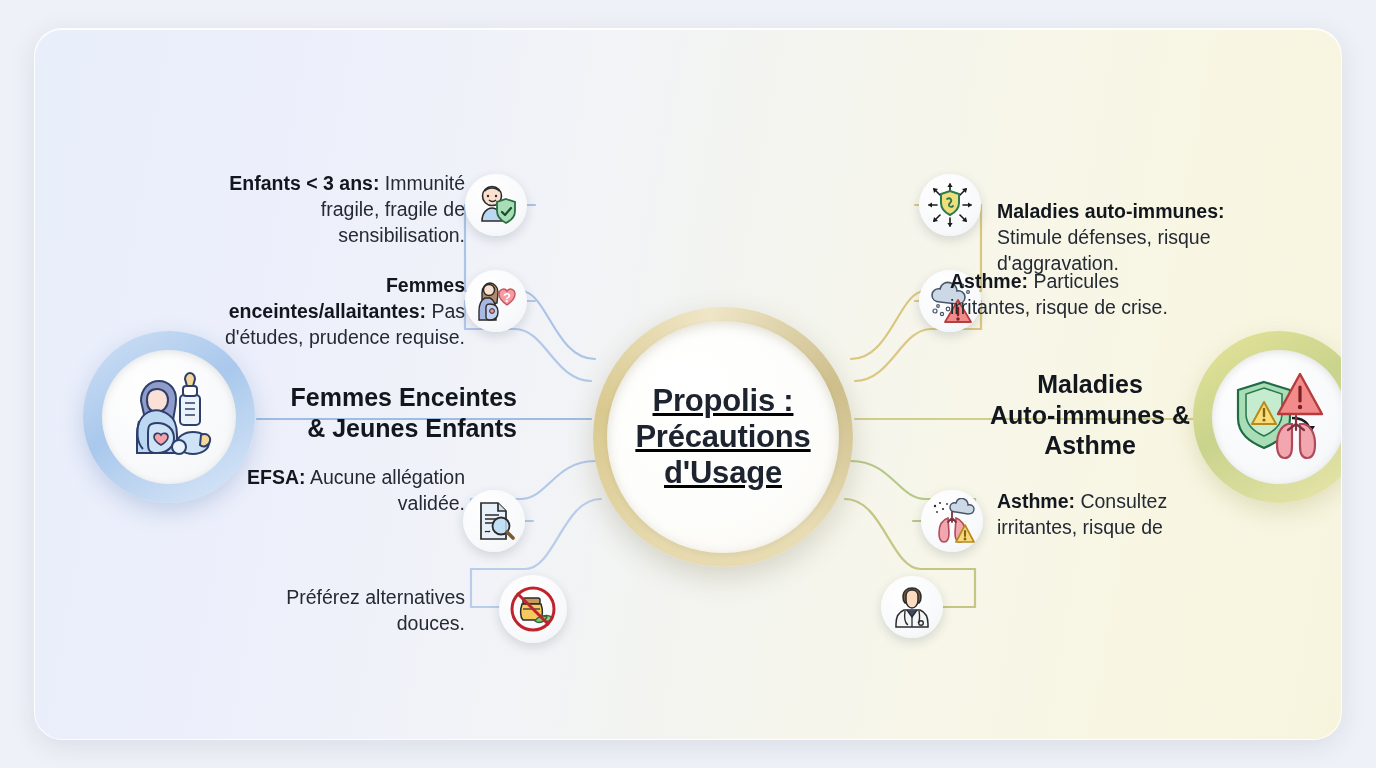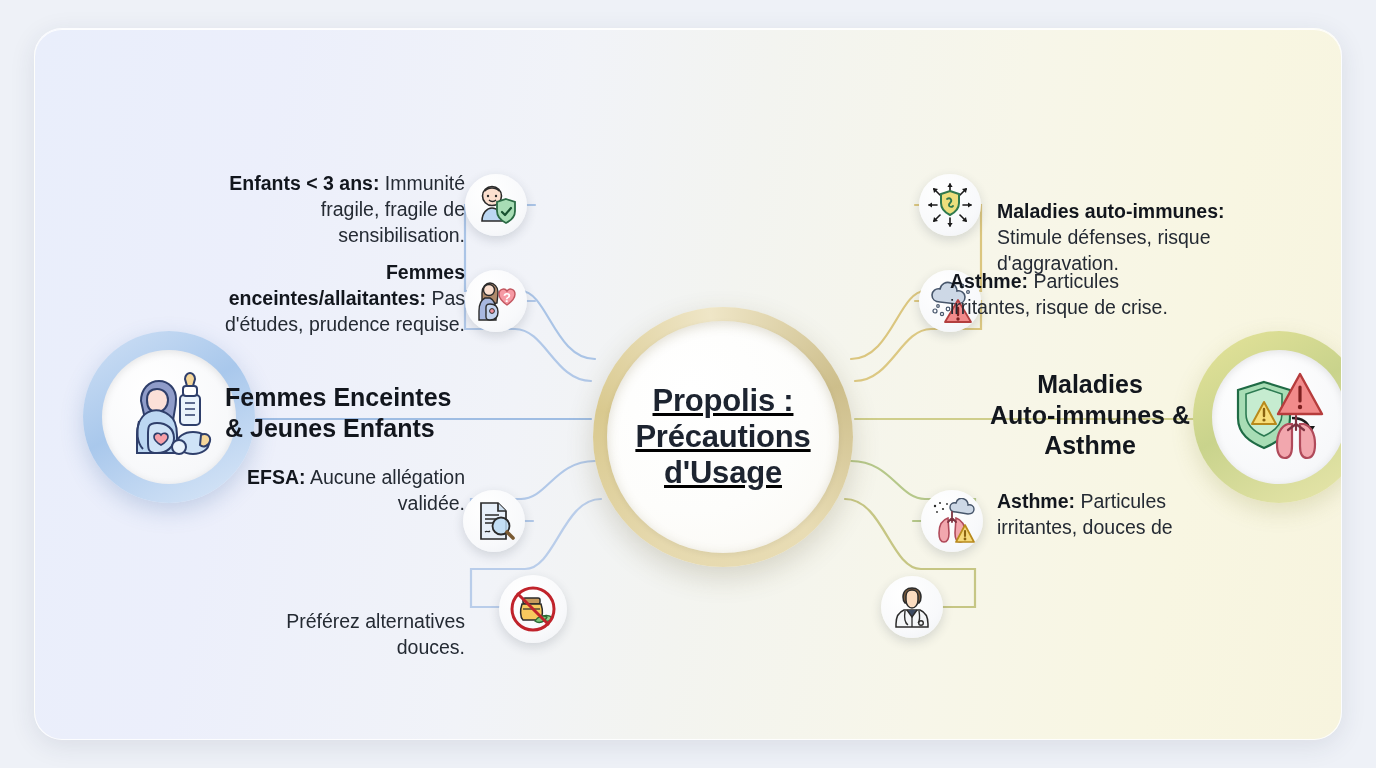--- a/index.html
+++ b/index.html
@@ -81,21 +81,21 @@
   
   .leaf { position:absolute; font-size:19.5px; line-height:1.33; color:#242a33; }
   .leaf b { font-weight:bold; color:#12161d; }
   .leaf.r { text-align:right; }
   .leaf.l { text-align:left; }
 
   .branch-label {
     position:absolute; font-size:25px; font-weight:bold; color:#12161d;
     line-height:1.22; white-space:pre-line;
   }
-  .branch-label.r { }
+  .branch-label.r { text-align:right; }
   .branch-label.c { text-align:center; }
 </style>
 </head>
 <body>
 
 <div id="stage">
   <div class="card">
 
     <svg class="links" viewBox="0 0 1376 768">
       <g fill="none" stroke-width="2.2" stroke-linecap="round">
@@ -195,21 +195,21 @@
         <path d="M11 8c3-4 11-4 14 0" fill="none" stroke="#2b2b2b" stroke-width="1.4"></path>
         <circle cx="14" cy="13" r="1.2" fill="#2b2b2b"></circle>
           <circle cx="22" cy="13" r="1.2" fill="#2b2b2b"></circle>
         <path d="M15 17c2 2 5 2 7 0" fill="none" stroke="#2b2b2b" stroke-width="1.4"></path>
         <path d="M8 38c0-8 5-13 10-13s10 5 10 13z" fill="#bcd7f2" stroke="#2b2b2b" stroke-width="1.6"></path>
         <path d="M32 16l9 3v9c0 7-5 10-9 12-4-2-9-5-9-12v-9z" fill="#a8ddb5" stroke="#2b6b45" stroke-width="1.8"></path>
         <path d="M28 29l3 3 6-7" fill="none" stroke="#17502f" stroke-width="2.2" stroke-linecap="round" stroke-linejoin="round"></path>
       </svg>
     </div>
 
-    <div class="leaf r" style="left:180px; top:231px; width:250px;">
+    <div class="leaf r" style="left:180px; top:244px; width:250px;">
       <b>Femmes enceintes/allaitantes:</b><span> Pas d'études, prudence requise.</span>
     </div>
     <div class="badge" style="left:430px; top:241px;">
       <svg width="44" height="44" viewBox="0 0 44 44">
         <path d="M8 14c0-6 4-10 8-10s8 4 8 9c0 5-1 8-1 11l-4 1-5-5-6 2z" fill="#b08a6b" stroke="#2b2b2b" stroke-width="1.4"></path>
         <circle cx="15" cy="11" r="5.5" fill="#fbdfcf" stroke="#2b2b2b" stroke-width="1.4"></circle>
         <path d="M11 19c-4 2-6 7-6 13v9h17v-9c0-6-2-11-6-13z" fill="#a8b8e0" stroke="#2b2b2b" stroke-width="1.4"></path>
         <path d="M16 25c5 0 8 3 8 8s-3 8-8 8-4-3-4-8 -1-8 4-8z" fill="#c3d3ef" stroke="#2b2b2b" stroke-width="1.4"></path>
         <circle cx="18" cy="32" r="2.4" fill="#f0909c" stroke="#2b2b2b" stroke-width="1"></circle>
         <path d="M33 12c-2.5-3.5-8-2-8 3.2 0 5 8 10.8 8 10.8s8-5.8 8-10.8c0-5.2-5.5-6.7-8-3.2z" fill="#f69aa4" stroke="#c2565f" stroke-width="1.4"></path>
@@ -224,21 +224,21 @@
       <svg width="44" height="44" viewBox="0 0 44 44">
         <path d="M9 4h17l8 8v28H9z" fill="#e8f0f9" stroke="#2b2b2b" stroke-width="1.7"></path>
         <path d="M26 4v8h8" fill="#cfe0f0" stroke="#2b2b2b" stroke-width="1.7"></path>
         <path d="M13 16h14M13 20h14M13 24h10" stroke="#2b2b2b" stroke-width="1.4"></path>
         <path d="M13 33c2-2 3 1 5-1" fill="none" stroke="#2b2b2b" stroke-width="1.3"></path>
         <circle cx="29" cy="27" r="8.5" fill="#bcdcf5" fill-opacity=".85" stroke="#2b2b2b" stroke-width="1.8"></circle>
         <path d="M35 33l6 6" stroke="#7a5a33" stroke-width="3.6" stroke-linecap="round"></path>
       </svg>
     </div>
 
-    <div class="leaf r" style="left:200px; top:580px; width:230px;">
+    <div class="leaf r" style="left:200px; top:556px; width:230px;">
       <span>Préférez alternatives douces.</span>
     </div>
     <div class="badge lg" style="left:464px; top:546px;">
       <svg width="48" height="48" viewBox="0 0 48 48">
         <rect x="14" y="13" width="17" height="6" rx="2" fill="#c79a5c" stroke="#2b2b2b" stroke-width="1.5"></rect>
         <path d="M13 19h19c2 6 2 13-1 16H14c-3-3-3-10-1-16z" fill="#f7c95e" stroke="#2b2b2b" stroke-width="1.5"></path>
         <path d="M14 24h17" stroke="#2b2b2b" stroke-width="1.2"></path>
         <path d="M30 33c5-4 11-3 13 0-2 4-9 5-13 0z" fill="#8fd18a" stroke="#2b6b35" stroke-width="1.4"></path>
         <path d="M26 36c3-5 9-6 12-4-2 5-8 7-12 4z" fill="#7cc878" stroke="#2b6b35" stroke-width="1.4"></path>
         <circle cx="24" cy="24" r="21" fill="none" stroke="#c0232b" stroke-width="3"></circle>
@@ -313,21 +313,21 @@
           <path d="M19 20c-6 2-9 8-9 15 0 6 1 9 5 9 4 0 5-4 5-9z"></path>
           <path d="M27 20c6 2 9 8 9 15 0 6-1 9-5 9-4 0-5-4-5-9z"></path>
         </g>
         <path d="M23 14v10M23 20l-4 4M23 20l4 4" fill="none" stroke="#7d3341" stroke-width="1.8" stroke-linecap="round"></path>
         <path d="M36 27 L45 44 H27z" fill="#f5d97a" stroke="#b88a1c" stroke-width="1.7" stroke-linejoin="round"></path>
         <path d="M36 33v5" stroke="#8a6310" stroke-width="2.1" stroke-linecap="round"></path>
         <circle cx="36" cy="41" r="1.4" fill="#8a6310"></circle>
       </svg>
     </div>
     <div class="leaf l" style="left:962px; top:460px; width:240px;">
-      <b>Asthme:</b><span> Particules irritantes, douces de</span>
+      <b>Asthme:</b><span> Consultez irritantes, risque de</span>
     </div>
 
     <div class="badge" style="left:846px; top:547px;">
       <svg width="44" height="44" viewBox="0 0 44 44">
         <path d="M13 12c0-6 4-9 9-9s9 3 9 9c0 3-1 5-2 6H15c-1-1-2-3-2-6z" fill="#7a5b3c" stroke="#2b2b2b" stroke-width="1.5"></path>
         <path d="M16 11c0-4 3-6 6-6s6 2 6 6v4c0 5-3 8-6 8s-6-3-6-8z" fill="#fbdcc0" stroke="#2b2b2b" stroke-width="1.5"></path>
         <path d="M14 25c-5 2-8 7-8 14v3h32v-3c0-7-3-12-8-14z" fill="#f4f6f8" stroke="#2b2b2b" stroke-width="1.5"></path>
         <path d="M17 25l5 7 5-7" fill="#3d4b63" stroke="#2b2b2b" stroke-width="1.4"></path>
         <path d="M22 32v10" stroke="#2b2b2b" stroke-width="1.3"></path>
         <path d="M15 26c-1 7 0 12 3 14" fill="none" stroke="#2b2b2b" stroke-width="1.4"></path>

